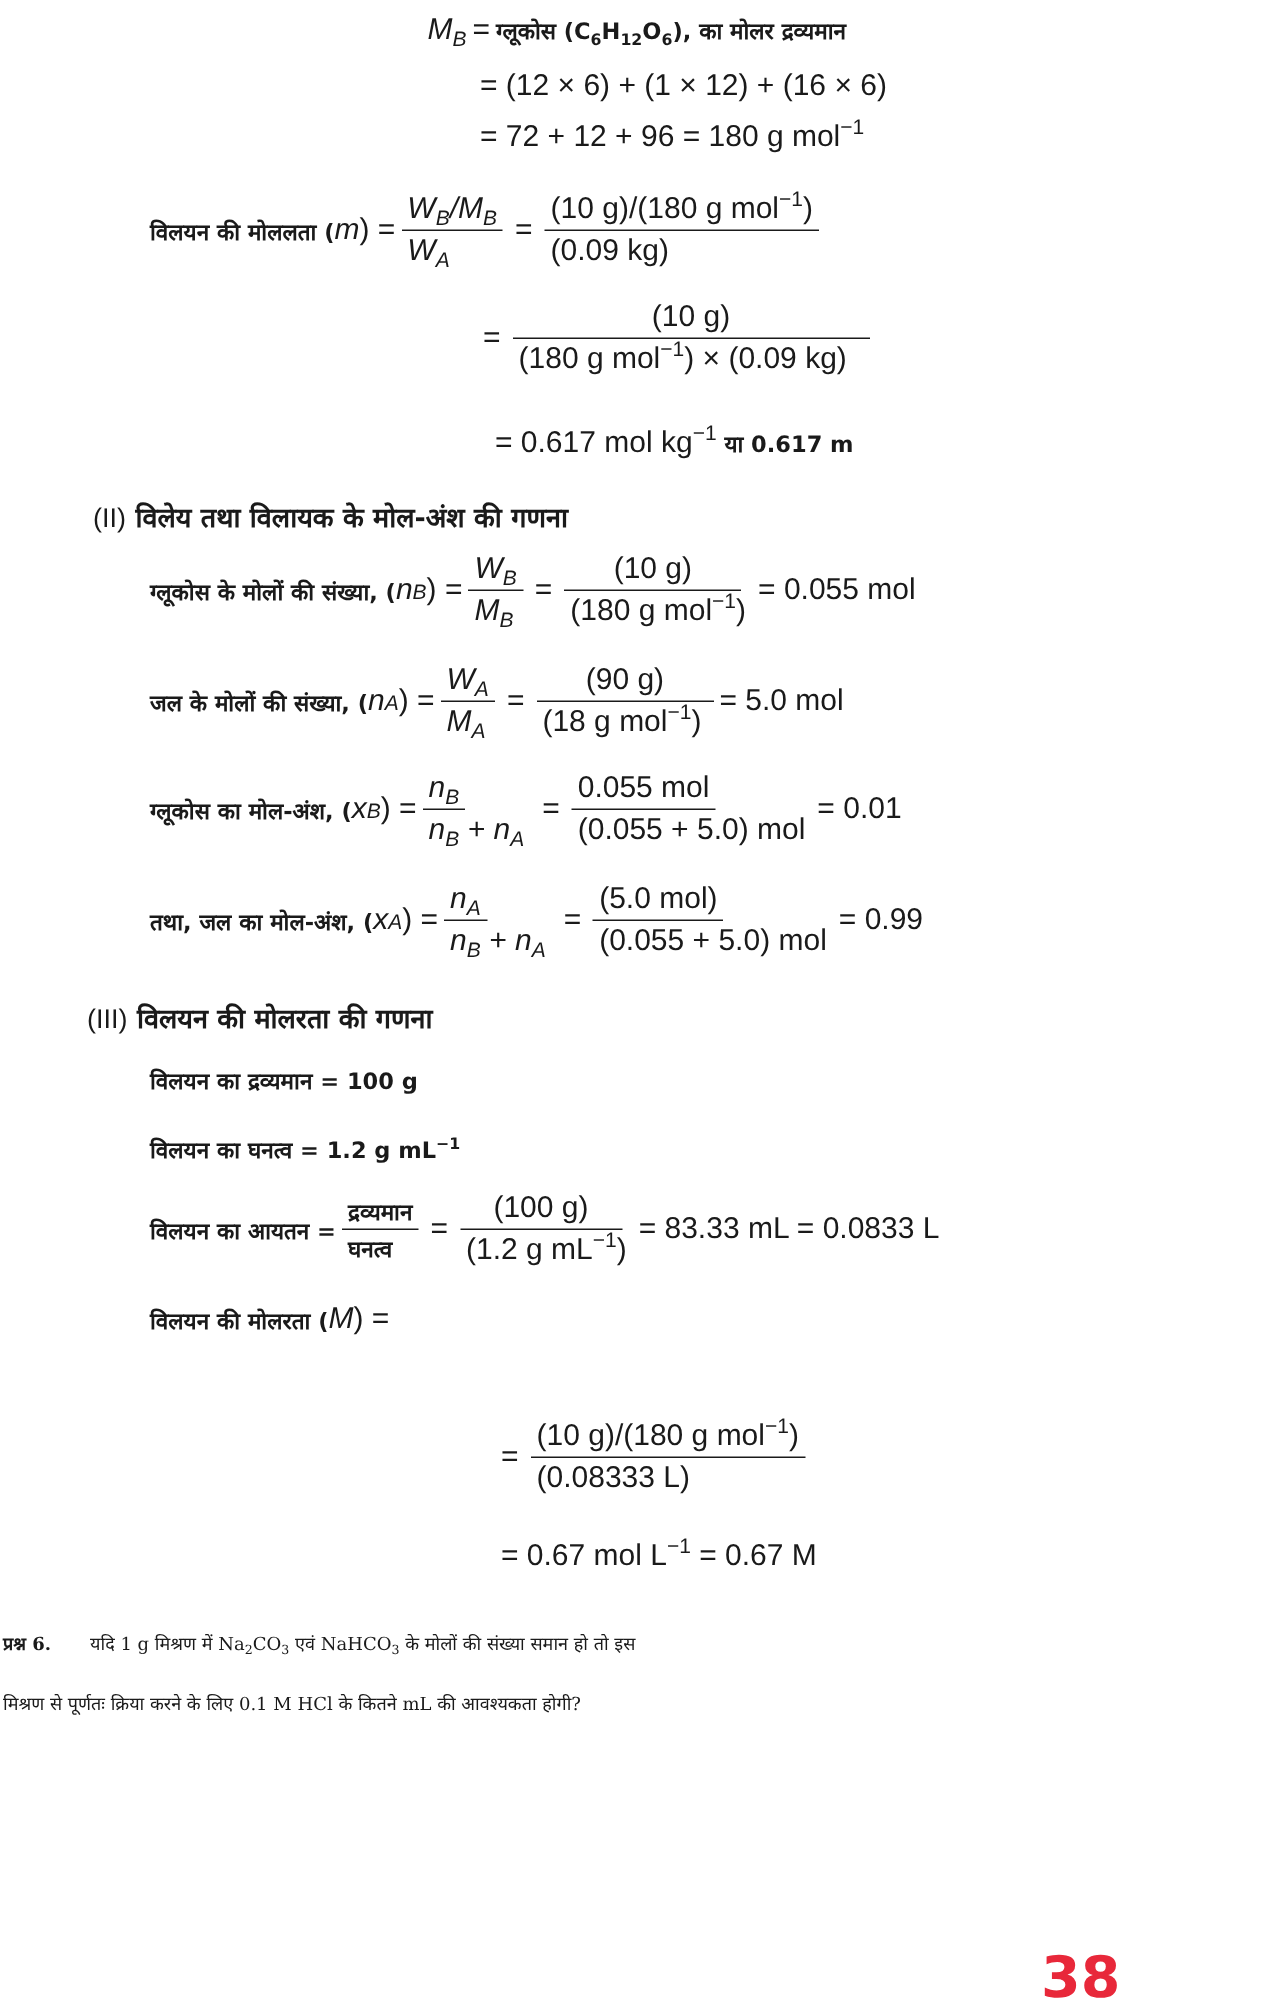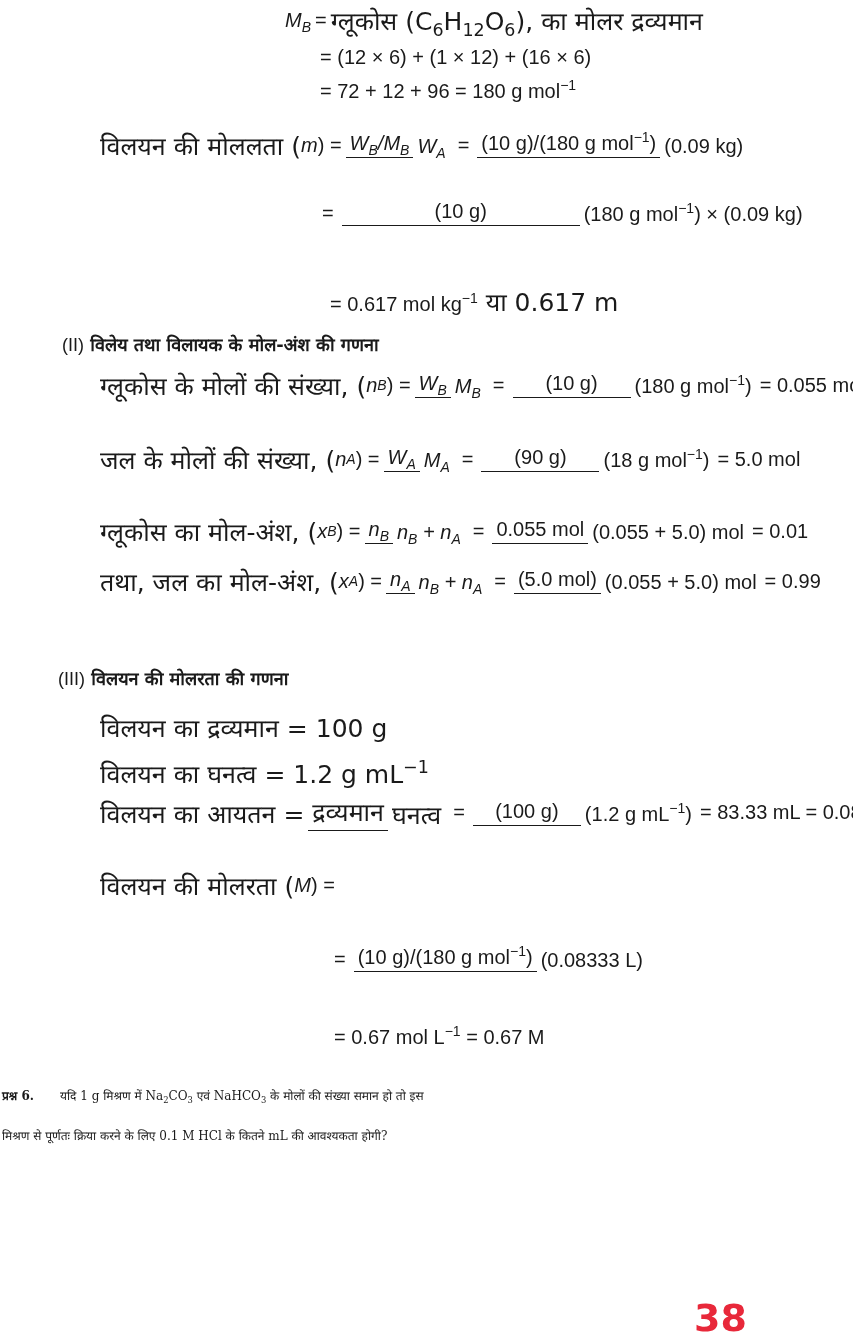--- a/index.html
+++ b/index.html
@@ -6,25 +6,25 @@
     body {
       width: 853px; height: 1337px; position: relative; overflow: hidden;
       font-family: "Liberation Sans", "DejaVu Sans", sans-serif;
       color: #1a1a1a; font-size: 20px;
     }
     .abs { position: absolute; white-space: nowrap; }
     .line { display: flex; align-items: center; }
     i.v { font-style: italic; }
     sub { font-size: 0.7em; vertical-align: -0.35em; line-height: 0; }
     sup { font-size: 0.7em; vertical-align: 0.55em; line-height: 0; }
-    .frac { display: inline-flex; flex-direction: row; align-items: flex-end; vertical-align: middle; margin: 0 4px; }
+    .frac { display: inline-flex; flex-direction: column; align-items: flex-start; vertical-align: middle; margin: 0 4px; }
     .frac .num { padding: 0 4px 2px 4px; border-bottom: 1.6px solid #1a1a1a; text-align: center; }
     .frac .den { padding: 2px 4px 0 4px; text-align: center; }
     .eq { margin: 0 4px; }
-    .hindi { font-family: "DejaVu Sans", sans-serif; font-size: 25px; }
+    .hindi { font-family: "DejaVu Sans", sans-serif; font-size: 15px; font-weight: bold; }
     .heading { font-weight: bold; font-family: "DejaVu Sans", sans-serif; font-size: 18px; }
     .question { font-family: "DejaVu Serif", serif; font-size: 12px; line-height: 40px; }
     .question .qlabel { font-weight: bold; margin-right: 26px; }
     .pagenum { color: #e8283a; font-weight: bold; font-size: 38px; font-family: "DejaVu Sans", sans-serif; }
   </style>
 </head>
 <body>
 
 <div class="abs line" style="left:285px; top:4px; height:32px;">
   <i class="v"><span>M</span><sub>B</sub></i>
@@ -112,21 +112,21 @@
       <span class="den"><i class="v">n<sub>B</sub> + n<sub>A</sub></i></span>
     </span>
   <span class="eq">=</span>
   <span class="frac">
       <span class="num">0.055 mol</span>
       <span class="den">(0.055 + 5.0) mol</span>
     </span>
   <span>= 0.01</span>
 </div>
 
-<div class="abs line" style="left:100px; top:564px;">
+<div class="abs line" style="left:100px; top:588px;">
   <span class="hindi">तथा, जल का मोल-अंश, (</span>
     <i class="v">x</i>
     <sub><i>A</i></sub>
     <span>) =</span>
   <span class="frac">
       <span class="num"><i class="v">n<sub>A</sub></i></span>
       <span class="den"><i class="v">n<sub>B</sub> + n<sub>A</sub></i></span>
     </span>
   <span class="eq">=</span>
   <span class="frac">

